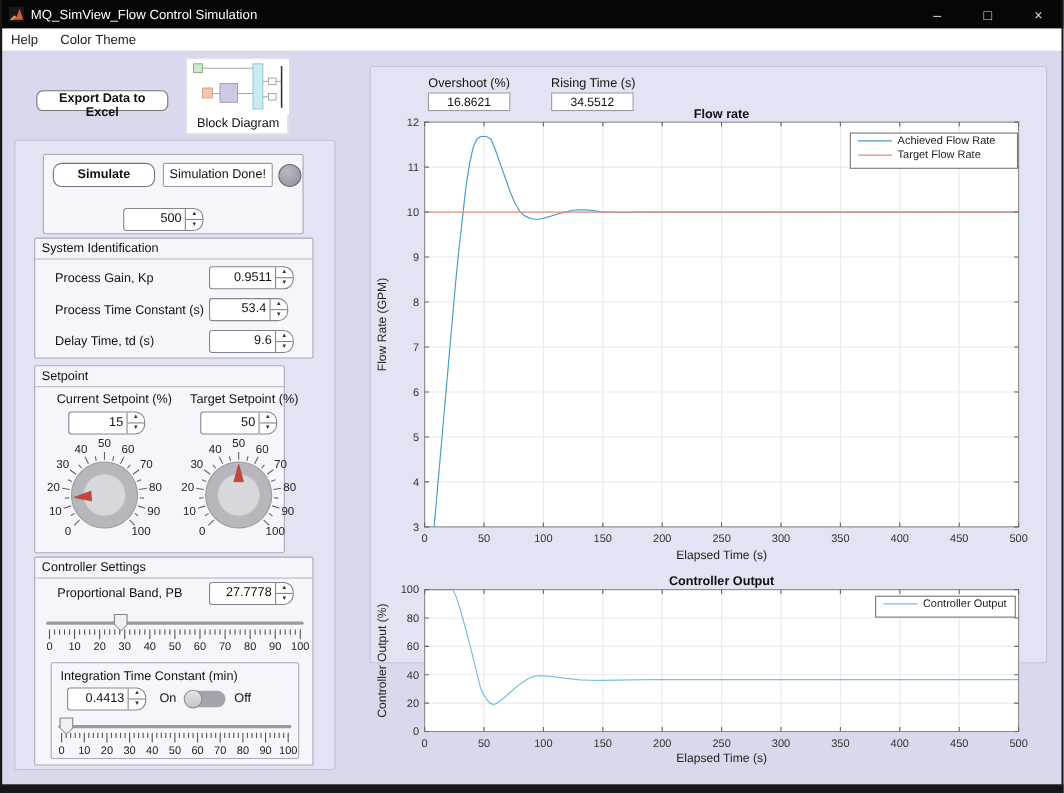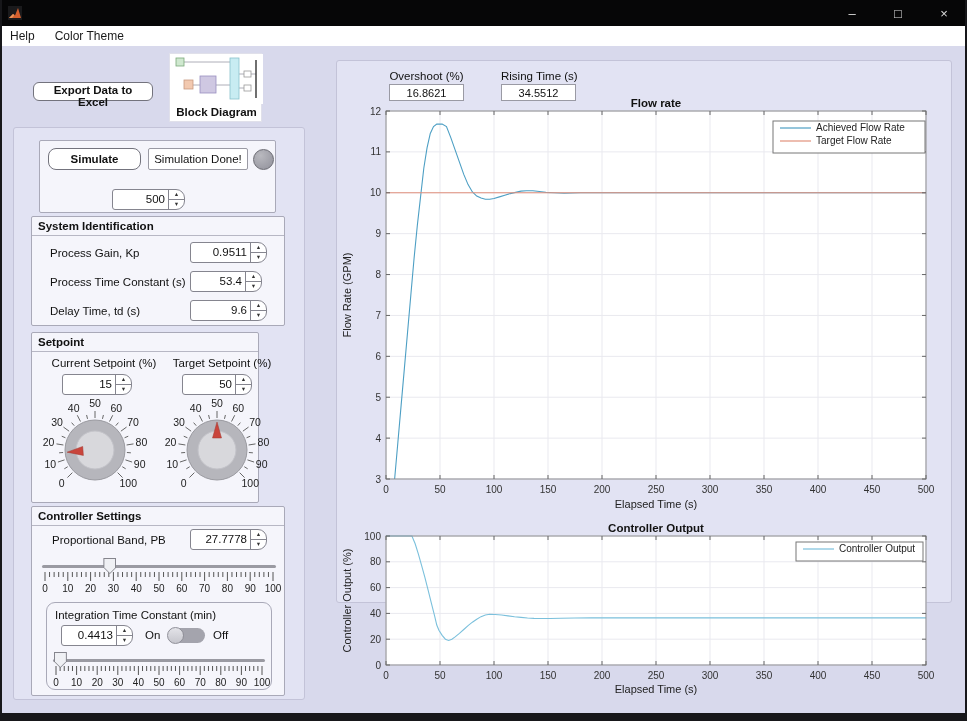--- a/index.html
+++ b/index.html
@@ -11,21 +11,21 @@
   .win-ctrls{position:absolute;right:0;top:0;height:26px;display:flex;}
   .win-btn{width:46px;height:26px;display:flex;align-items:center;justify-content:center;
     color:#ddd;font-size:13px;}
   .menubar{left:0;top:26px;width:967px;height:20px;background:#ffffff;display:flex;
     align-items:center;font-size:12px;color:#1a1a1a;}
   .menu-item{padding:0 10px;height:20px;line-height:20px;}
   .frame{background:#17171a;}
   
   .panel{background:#e2e3f3;border:1px solid #c3c3d8;border-radius:3px;}
   .group{background:#f5f5fb;border:1px solid #a9a9b8;border-radius:2px;}
-  .gp-title{height:18px;line-height:18px;font-weight:bold;font-size:11.5px;color:#111;
+  .gp-title{height:18px;line-height:18px;font-weight:normal;font-size:11.5px;color:#111;
     padding-left:6px;border-bottom:1px solid #b7b7c4;}
   .lbl{position:absolute;font-size:11.5px;color:#111;white-space:nowrap;box-sizing:border-box;}
   .btn{position:absolute;background:#fff;border:1px solid #73737d;text-align:center;
     font-size:11.5px;color:#111;box-sizing:border-box;}
   .field{position:absolute;background:#fff;border:1px solid #9a9aa4;text-align:center;
     font-size:11.5px;color:#111;box-sizing:border-box;}
   
   .spinner{position:absolute;display:flex;height:21px;background:#fff;
     border:1px solid #85858f;border-radius:3px 9px 9px 3px;box-sizing:border-box;}
   .spin-val{flex:1;font-size:11.5px;color:#111;text-align:right;padding:3px 3px 0 2px;overflow:hidden;}
@@ -56,20 +56,21 @@
 </style>
 </head>
 <body>
 
 <div class="abs titlebar">
   <svg class="abs" style="left:8px;top:6px" width="14" height="14" viewBox="0 0 14 14">
     <rect x="0" y="0" width="14" height="14" fill="#1a1a1c"></rect>
     <polygon points="1,12 5,8 7,9.5 10,2 13,12" fill="#d45f2e"></polygon>
     <polygon points="1,12 5,8 6.5,9 4,12" fill="#e8945a"></polygon>
   </svg>
+  <span class="abs" style="left:28px;top:6px">MQ_SimView_Flow Control Simulation</span>
   <div class="win-ctrls">
     <div class="win-btn">–</div>
     <div class="win-btn">□</div>
     <div class="win-btn">×</div>
   </div>
 </div>
 <div class="abs menubar">
   <div class="menu-item">Help</div>
   <div class="menu-item">Color Theme</div>
 </div>
@@ -86,21 +87,21 @@
     <line x1="69" y1="34" x2="74" y2="34" stroke="#9a9aa6" stroke-width="0.8"></line>
     <line x1="81" y1="20" x2="86" y2="20" stroke="#9a9aa6" stroke-width="0.8"></line>
     <rect x="6" y="4" width="8" height="8" fill="#cfe8cf" stroke="#7aa87a" stroke-width="0.8"></rect>
     <rect x="14" y="26" width="9" height="9" fill="#f2c9b0" stroke="#c89a80" stroke-width="0.8"></rect>
     <rect x="30" y="22" width="16" height="17" fill="#cfc8e2" stroke="#9a8fc0" stroke-width="0.8"></rect>
     <rect x="60" y="4" width="9" height="41" fill="#c8ecf2" stroke="#89c2cc" stroke-width="0.8"></rect>
     <rect x="74" y="17" width="7" height="6" fill="#fff" stroke="#999" stroke-width="0.8"></rect>
     <rect x="74" y="31" width="7" height="6" fill="#fff" stroke="#999" stroke-width="0.8"></rect>
     <line x1="86" y1="6" x2="86" y2="44" stroke="#333" stroke-width="1.4"></line>
   </svg>
-  <div class="lbl" style="left:0;top:52px;width:93px;text-align:center;font-weight:bold">Block Diagram</div>
+  <div class="lbl" style="left:0;top:52px;width:93px;text-align:center;font-weight:normal">Block Diagram</div>
 </div>
 
 <div class="abs panel" style="left:13px;top:127px;width:292px;height:573px">
 
   <div class="abs group" style="left:25px;top:12px;width:237px;height:73px">
     <button class="btn" style="left:8px;top:7px;width:93px;height:22px;border-radius:8px;font-weight:bold">Simulate</button>
     <div class="field" style="left:108px;top:7px;width:100px;height:22px;line-height:20px;border-radius:2px">Simulation Done!</div>
     <div class="lamp" style="left: 213px; top: 8px; width: 19px; height: 19px; background: radial-gradient(circle at 35% 30%, rgb(185, 185, 191), rgb(144, 144, 154));"></div>
     <div class="spinner" style="left:72px;top:48px;width:73px">
       <div class="spin-val">500</div>
@@ -307,21 +308,21 @@
         <div class="sl-label" style="left: 127.8px;">60</div>
         <div class="sl-label" style="left: 150.6px;">70</div>
         <div class="sl-label" style="left: 173.4px;">80</div>
         <div class="sl-label" style="left: 196.2px;">90</div>
         <div class="sl-label" style="left: 219px;">100</div>
         <div class="sl-thumb" style="left: 61.3889px;">
           <div class="sl-thumb-in"></div>
         </div>
       </div>
 
-    <div class="abs group" style="left:14px;top:95px;width:226px;height:88px;border-radius:9px">
+    <div class="abs group" style="left:14px;top:95px;width:226px;height:88px;border-radius:2px">
       <div class="lbl" style="left:8px;top:6px">Integration Time Constant (min)</div>
       <div class="spinner" style="left:14px;top:22px;width:72px">
         <div class="spin-val">0.4413</div>
         <div class="spin-btns">
           <div class="spin-up">▲</div>
           <div class="spin-down">▼</div>
         </div>
       </div>
       <div class="lbl" style="left:98px;top:26px">On</div>
       <div class="toggle" style="left:122px;top:25px">

